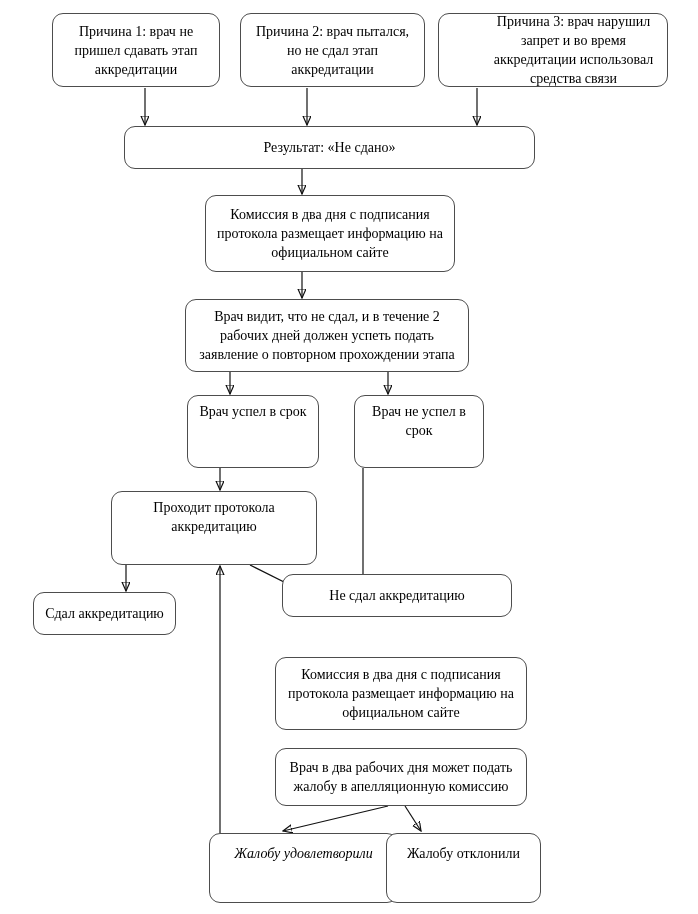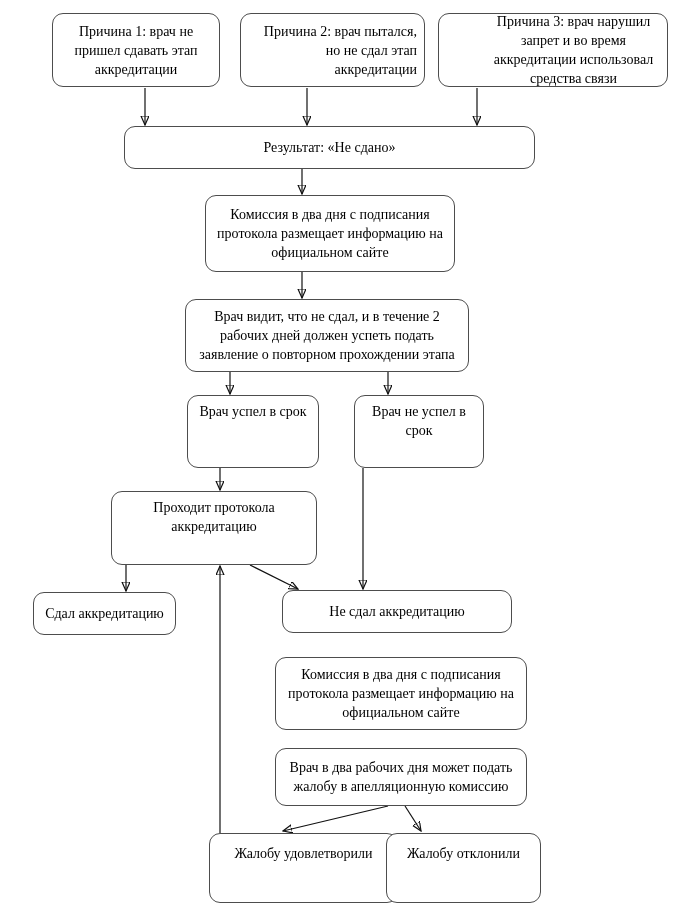--- a/index.html
+++ b/index.html
@@ -59,42 +59,42 @@
     <line x1="126" y1="565" x2="126" y2="591" marker-end="url(#ah)"></line>
     <line x1="250" y1="565" x2="298" y2="589" marker-end="url(#ah)"></line>
     <line x1="220" y1="833" x2="220" y2="566" marker-end="url(#ah)"></line>
     <line x1="388" y1="806" x2="283" y2="831" marker-end="url(#ah)"></line>
     <line x1="405" y1="806" x2="421" y2="831" marker-end="url(#ah)"></line>
     <line x1="514" y1="866" x2="531" y2="866" marker-end="url(#ah)"></line>
   </svg>
 
   <div class="node v-center" style="left:25px;  top:13px;  width:168px; height:74px;">Причина 1: врач не пришел сдавать этап аккредитации</div>
 
-  <div class="node v-center" style="left:213px; top:13px;  width:185px; height:74px;text-align:right;">Причина 2: врач пытался, но не сдал этап аккредитации</div>
+  <div class="node v-center" style="left:213px; top:13px;  width:185px; height:74px;">Причина 2: врач пытался, но не сдал этап аккредитации</div>
 
   <div class="node v-center" style="left:411px; top:13px;  width:230px; height:74px;padding-left:48px;">Причина 3: врач нарушил запрет и во время аккредитации использовал средства связи</div>
 
   <div class="node v-center" style="left:97px;  top:126px; width:411px; height:43px;">Результат: «Не сдано»</div>
 
   <div class="node v-center" style="left:178px; top:195px; width:250px; height:77px;">Комиссия в два дня с подписания протокола размещает информацию на официальном сайте</div>
 
   <div class="node v-center" style="left:158px; top:299px; width:284px; height:73px;">Врач видит, что не сдал, и в течение 2 рабочих дней должен успеть подать заявление о повторном прохождении этапа</div>
 
   <div class="node v-top" style="left:327px; top:395px; width:130px; height:73px;">Врач не успел в срок</div>
 
   <div class="node v-top" style="left:160px; top:395px; width:132px; height:73px;">Врач успел в срок</div>
 
   <div class="node v-top" style="left:84px;  top:491px; width:206px; height:74px;">Проходит протокола аккредитацию</div>
 
   <div class="node v-center" style="left:6px;  top:592px; width:143px; height:43px;">Сдал аккредитацию</div>
 
-  <div class="node v-center" style="left:255px; top:590px; width:230px; height:43px;">Не сдал аккредитацию</div>
+  <div class="node v-center" style="left:255px; top:574px; width:230px; height:43px;">Не сдал аккредитацию</div>
 
   <div class="node v-center" style="left:248px; top:657px; width:252px; height:73px;">Комиссия в два дня с подписания протокола размещает информацию на официальном сайте</div>
 
   <div class="node v-center" style="left:248px; top:748px; width:252px; height:58px;">Врач в два рабочих дня может подать жалобу в апелляционную комиссию</div>
 
-  <div class="node v-top-lg" style="left:182px; top:833px; width:189px; height:70px;">Жалобу удовлетворили</div>
+  <div class="node v-top-lg" style="left:182px; top:833px; width:189px; height:70px;font-style:italic;">Жалобу удовлетворили</div>
 
   <div class="node v-top-lg" style="left:359px; top:833px; width:155px; height:70px;">Жалобу отклонили</div>
 
 
 </div>
 
 </body></html>

